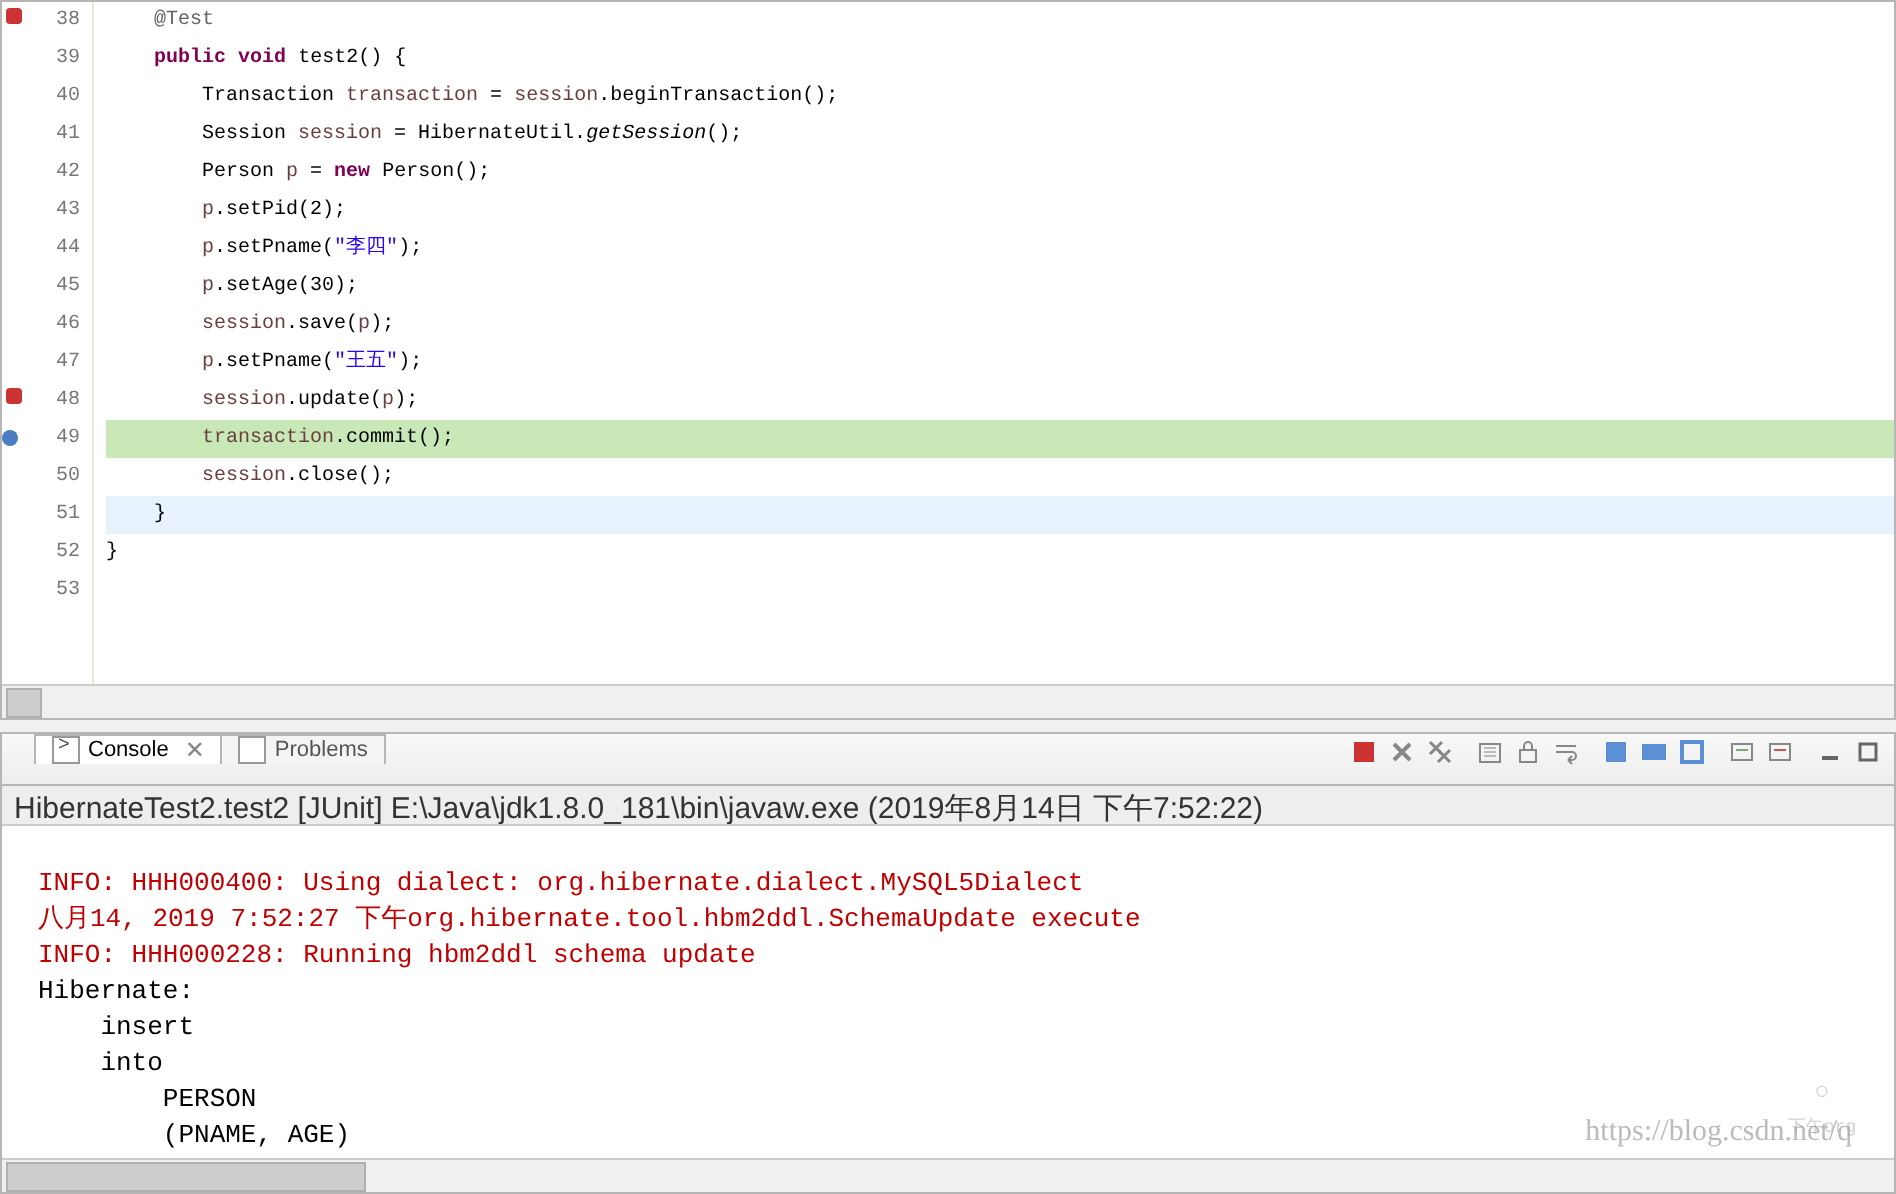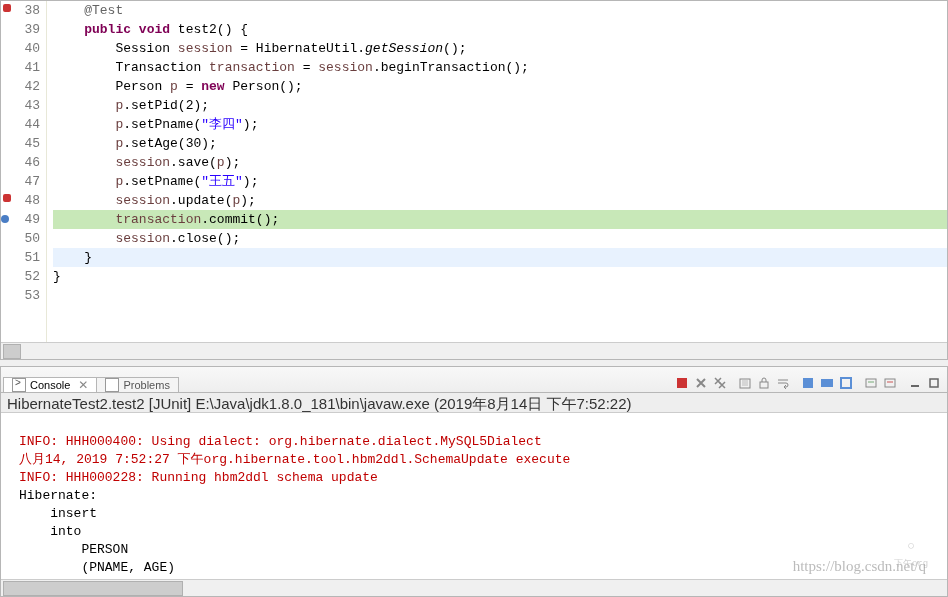--- a/index.html
+++ b/index.html
@@ -18,21 +18,21 @@
     background: #fff;
     border: 1px solid #b6b6b6;
     display: flex;
     flex-direction: column;
     overflow: hidden;
   }
   .code-area {
     flex: 1;
     display: flex;
     font-family: "Courier New", monospace;
-    font-size: 13px;
+    font-size: 10px;
     line-height: 19px;
     overflow: hidden;
     position: relative;
   }
   .gutter {
     width: 46px;
     background: #fff;
     border-right: 1px solid #e8e8d8;
     text-align: right;
     color: #787878;
@@ -78,24 +78,24 @@
     flex: 1;
     display: flex;
     flex-direction: column;
     border: 1px solid #b6b6b6;
     background: #fff;
     min-height: 0;
   }
   .tabs-row {
     height: 26px;
     display: flex;
-    align-items: flex-end;
+    align-items: flex-start;
     border-bottom: 1px solid #b6b6b6;
     background: linear-gradient(#f8f8f8,#eee);
-    padding-left: 2px;
+    padding-left: 16px;
   }
   .tab {
     display: flex;
     align-items: center;
     gap: 4px;
     padding: 0 8px;
     border: 1px solid #b6b6b6;
     border-bottom: none;
     background: #fff;
     margin-right: -1px;
@@ -186,22 +186,22 @@
         <div class="ln mark-err">48</div>
         <div class="ln mark-bp">49</div>
         <div class="ln">50</div>
         <div class="ln">51</div>
         <div class="ln">52</div>
         <div class="ln">53</div>
       </div>
     <div class="code-lines" id="code">
         <div class="line">    <span class="ann">@Test</span></div>
         <div class="line">    <span class="kw">public</span> <span class="kw">void</span> test2() {</div>
+        <div class="line">        Transaction <span class="id">transaction</span> = <span class="id">session</span>.beginTransaction();</div>
         <div class="line">        Session <span class="id">session</span> = HibernateUtil.<span class="meth">getSession</span>();</div>
-        <div class="line">        Transaction <span class="id">transaction</span> = <span class="id">session</span>.beginTransaction();</div>
         <div class="line">        Person <span class="id">p</span> = <span class="kw">new</span> Person();</div>
         <div class="line">        <span class="id">p</span>.setPid(2);</div>
         <div class="line">        <span class="id">p</span>.setPname(<span class="str">"李四"</span>);</div>
         <div class="line">        <span class="id">p</span>.setAge(30);</div>
         <div class="line">        <span class="id">session</span>.save(<span class="id">p</span>);</div>
         <div class="line">        <span class="id">p</span>.setPname(<span class="str">"王五"</span>);</div>
         <div class="line">        <span class="id">session</span>.update(<span class="id">p</span>);</div>
         <div class="line hl-green">        <span class="id">transaction</span>.commit();</div>
         <div class="line">        <span class="id">session</span>.close();</div>
         <div class="line hl-cursor">    }</div>

